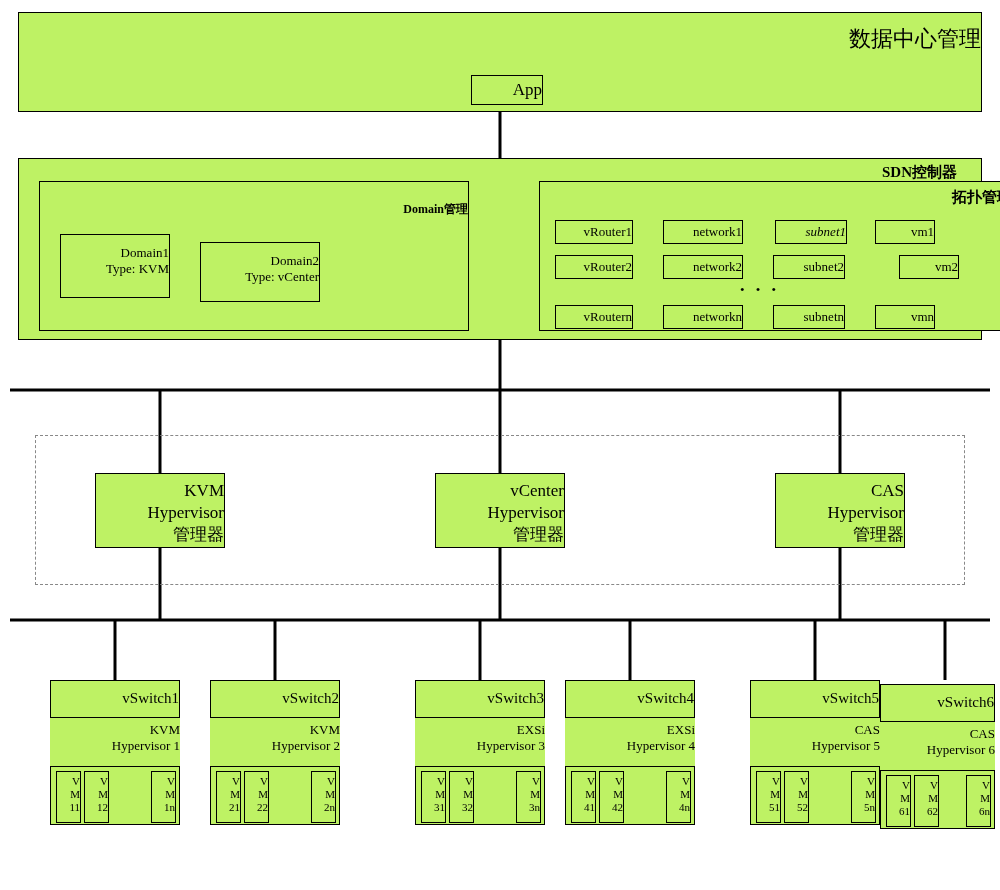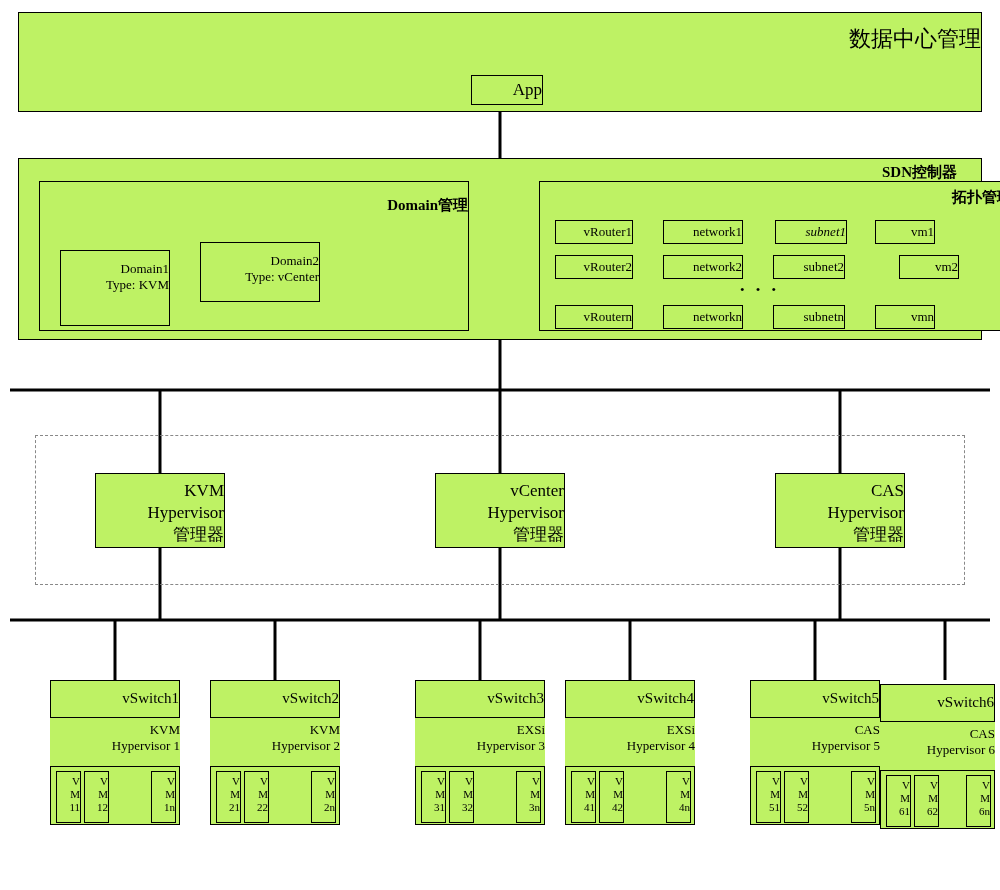--- a/index.html
+++ b/index.html
@@ -74,22 +74,22 @@
   <div class="lbl" style="font-size:22px; margin-top:12px;">数据中心管理</div>
   <div class="box" style="left:452px; top:62px; width:72px; height:30px; line-height:28px;">
     <span class="lbl">App</span>
   </div>
 </div>
 
 <div class="box" style="left:18px; top:158px; width:964px; height:182px;">
   <div class="lbl" style="position:absolute; right:24px; top:4px; font-weight:bold; font-size:15px;">SDN控制器</div>
 
   <div class="box" style="left:20px; top:22px; width:430px; height:150px;">
-    <div class="lbl" style="font-weight:bold; margin-top:14px; font-size:15px;">Domain管理</div>
-    <div class="box" style="left:20px; top:68px; width:110px; height:76px; padding-top:10px;">
+    <div class="lbl" style="font-weight:bold; margin-top:20px; font-size:12px;">Domain管理</div>
+    <div class="box" style="left:20px; top:52px; width:110px; height:64px; padding-top:10px;">
       <div class="tiny">Domain1</div>
       <div class="tiny">Type: KVM</div>
     </div>
     <div class="box" style="left:160px; top:60px; width:120px; height:60px; padding-top:10px;">
       <div class="tiny">Domain2</div>
       <div class="tiny">Type: vCenter</div>
     </div>
   </div>
 
   <div class="box" style="left:520px; top:22px; width:504px; height:150px;">

